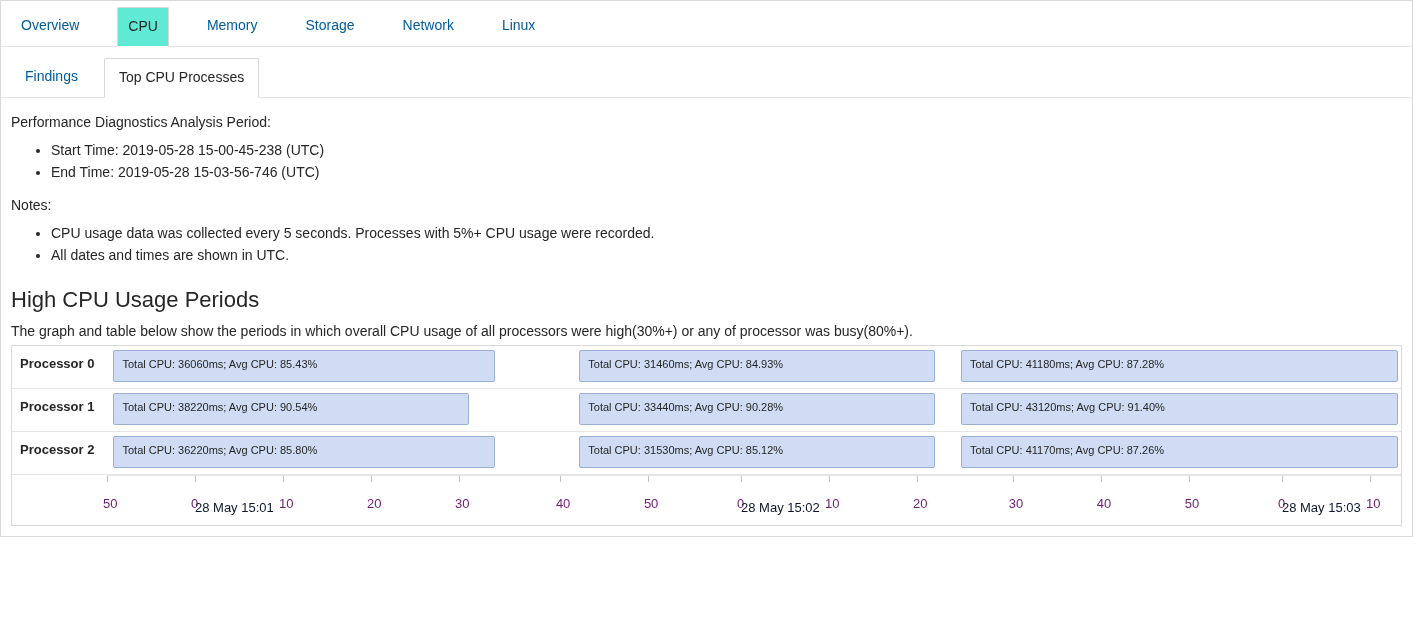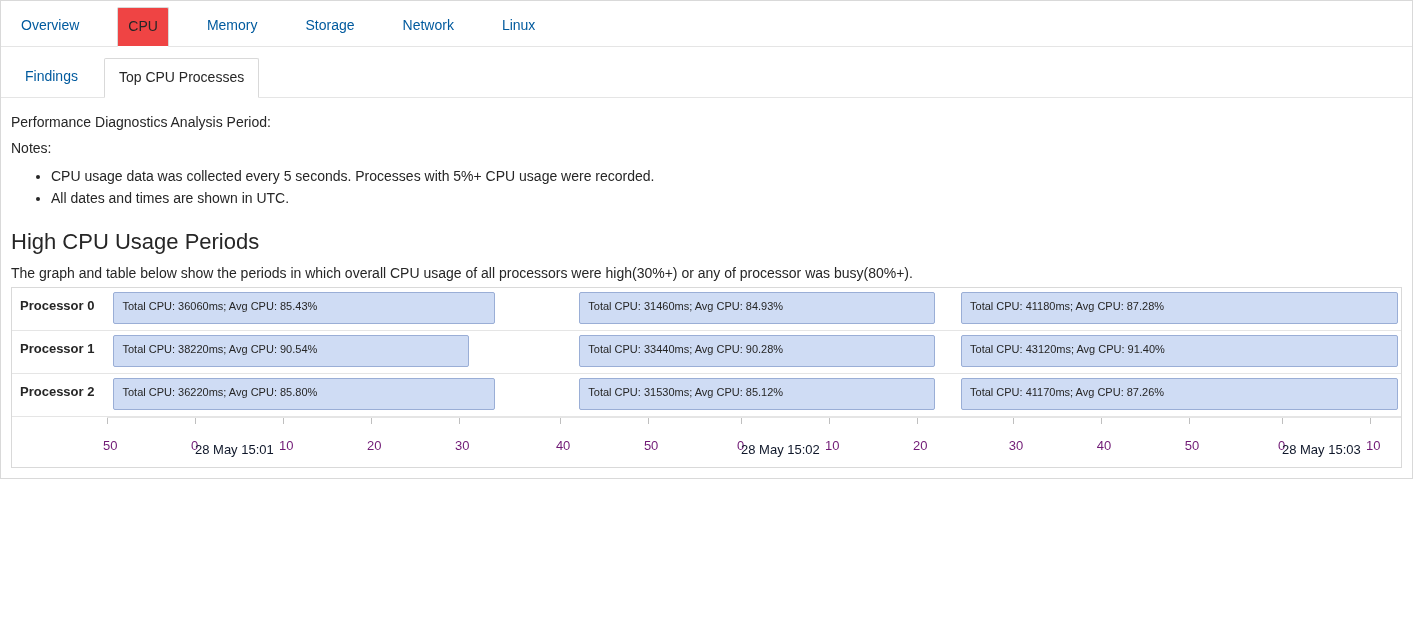--- a/index.html
+++ b/index.html
@@ -1,20 +1,20 @@
 <!DOCTYPE html>
 <html><head>
 <meta charset="utf-8">
 <style>
   * { box-sizing: border-box; margin: 0; padding: 0; }
   html, body { font-family: "Segoe UI", Arial, sans-serif; font-size: 14px; color: #262626; background: #fff; }
   .page { width: 1413px; border: 1px solid #d9d9d9; padding: 0 0 10px 0; }
   .tabs-main { display: flex; border-bottom: 1px solid #e5e5e5; padding: 5px 10px 0 10px; gap: 28px; }
   .tab-main { color: #005a9e; padding: 10px 10px 12px 10px; cursor: pointer; position: relative; top: 1px; }
-  .tab-main.active { color: #262626; border: 1px solid #d9d9d9; border-bottom: 1px solid #fff; background: #ef4444; border-radius: 2px 2px 0 0; }
+  .tab-main.active { color: #262626; border: 1px solid #d9d9d9; border-bottom: 1px solid #fff; background: #5eead4; border-radius: 2px 2px 0 0; }
   .tabs-sub { display: flex; border-bottom: 1px solid #e5e5e5; padding: 10px 10px 0 10px; gap: 12px; }
   .tab-sub { color: #005a9e; padding: 10px 14px 12px 14px; cursor: pointer; position: relative; top: 1px; }
   .tab-sub.active { color: #262626; border: 1px solid #d9d9d9; border-bottom: 1px solid #fff; background: #fff; border-radius: 2px 2px 0 0; }
   .content { padding: 16px 10px 0 10px; }
   .period-title { margin-bottom: 10px; }
   .bullets { list-style: disc; padding-left: 40px; margin-bottom: 14px; }
   .bullets li { line-height: 1.55; }
   .notes-title { margin-bottom: 10px; }
   .section-h { font-size: 22px; font-weight: 400; margin: 20px 0 10px 0; }
   .section-desc { margin-bottom: 6px; }
@@ -45,20 +45,24 @@
       <div class="tab-main">Linux</div>
     </div>
 
   <div class="tabs-sub" id="sub-tabs">
       <div class="tab-sub">Findings</div>
       <div class="tab-sub active">Top CPU Processes</div>
     </div>
 
   <div class="content">
     <div class="period-title">Performance Diagnostics Analysis Period:</div>
+    <ul class="bullets">
+      <li>Start Time: 2019-05-28 15-00-45-238 (UTC)</li>
+      <li>End Time: 2019-05-28 15-03-56-746 (UTC)</li>
+    </ul>
     <div class="notes-title">Notes:</div>
     <ul class="bullets" id="notes-list">
         <li>CPU usage data was collected every 5 seconds. Processes with 5%+ CPU usage were recorded.</li>
         <li>All dates and times are shown in UTC.</li>
       </ul>
 
     <div class="section-h">High CPU Usage Periods</div>
     <div class="section-desc">The graph and table below show the periods in which overall CPU usage of all processors were high(30%+) or any of processor was busy(80%+).</div>
 
     <div class="proc-table" id="proc-table">

